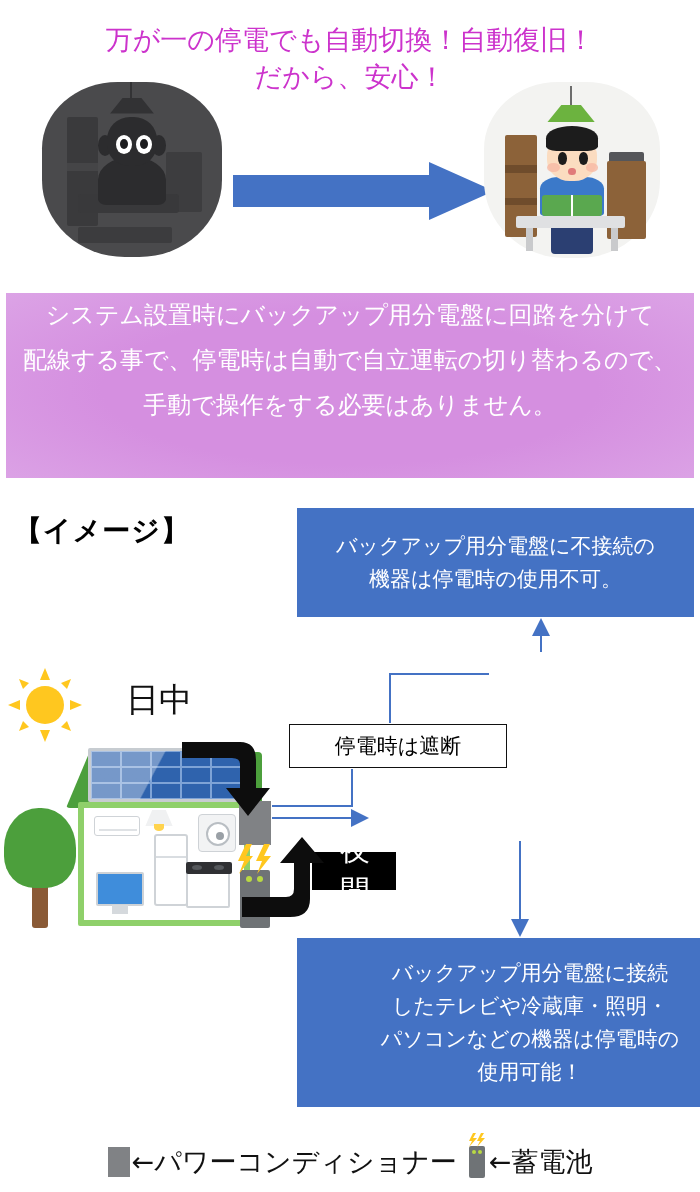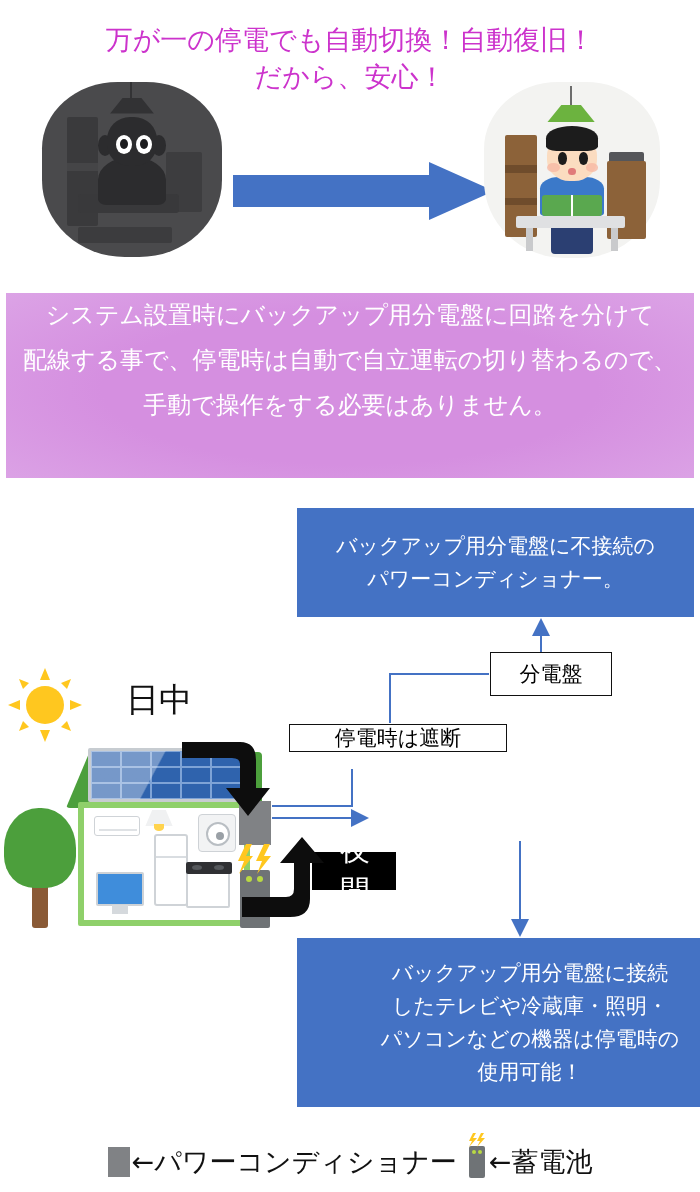--- a/index.html
+++ b/index.html
@@ -277,21 +277,21 @@
     font-family: "DejaVu Sans", sans-serif;
     z-index: 5;
   }
   #box-distribution {
     left: 490px; top: 164px;
     width: 122px; height: 44px;
     font-size: 21px;
   }
   #box-cutoff {
     left: 289px; top: 236px;
-    width: 218px; height: 28px;
+    width: 218px; height: 44px;
     font-size: 21px;
   }
   #box-backup-panel {
     left: 368px; top: 308px;
     width: 305px; height: 44px;
     font-size: 21px;
   }
 
   
   #label-night {
@@ -573,20 +573,21 @@
 </section>
 
 <section id="purple-callout">
   <div id="purple-callout-text">システム設置時にバックアップ用分電盤に回路を分けて
 配線する事で、停電時は自動で自立運転の切り替わるので、
 手動で操作をする必要はありません。</div>
 </section>
 
 <section id="diagram">
 
+  <div id="image-heading">【イメージ】</div>
 
   <svg id="connectors" viewBox="0 0 700 704" xmlns="http://www.w3.org/2000/svg" aria-hidden="true">
     <defs>
       <marker id="arrowBlue" markerWidth="9" markerHeight="9" refX="7.5" refY="4.5" orient="auto">
         <path d="M0,0 L9,4.5 L0,9 z" fill="#4472c4"></path>
       </marker>
     </defs>
 
     <line x1="541" y1="163" x2="541" y2="133" stroke="#4472c4" stroke-width="2" marker-end="url(#arrowBlue)"></line>
 
@@ -595,28 +596,27 @@
     <polyline points="352,281 352,318 272,318" fill="none" stroke="#4472c4" stroke-width="2"></polyline>
 
     <line x1="272" y1="330" x2="366" y2="330" stroke="#4472c4" stroke-width="2" marker-end="url(#arrowBlue)"></line>
 
     <line x1="520" y1="353" x2="520" y2="446" stroke="#4472c4" stroke-width="2" marker-end="url(#arrowBlue)"></line>
 
     <line x1="541" y1="133" x2="541" y2="164" stroke="#4472c4" stroke-width="2"></line>
   </svg>
 
   <div id="box-not-connected" class="blue-box">バックアップ用分電盤に不接続の
-パワーコンディショナー。</div>
+機器は停電時の使用不可。</div>
 
   <div id="box-connected" class="blue-box">バックアップ用分電盤に接続
 したテレビや冷蔵庫・照明・
 パソコンなどの機器は停電時の
 使用可能！</div>
 
-  <div id="box-distribution" class="white-box">分電盤</div>
 
   <div id="box-cutoff" class="white-box">停電時は遮断</div>
 
 
   <div id="label-night">夜間</div>
 
   <div id="label-day">日中</div>
 
   <div id="sun-icon">
     <svg viewBox="0 0 74 74" xmlns="http://www.w3.org/2000/svg" aria-hidden="true">

